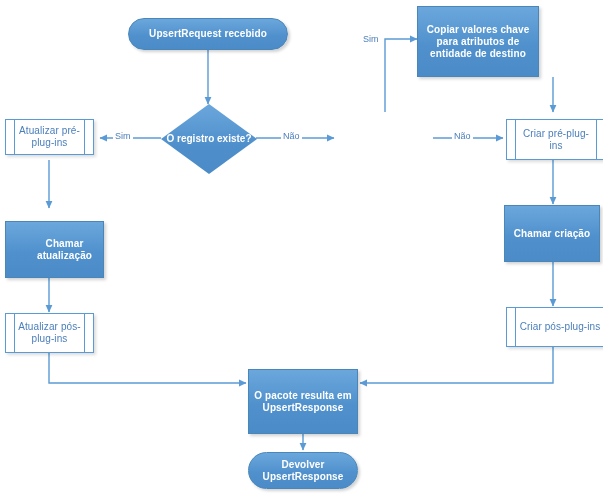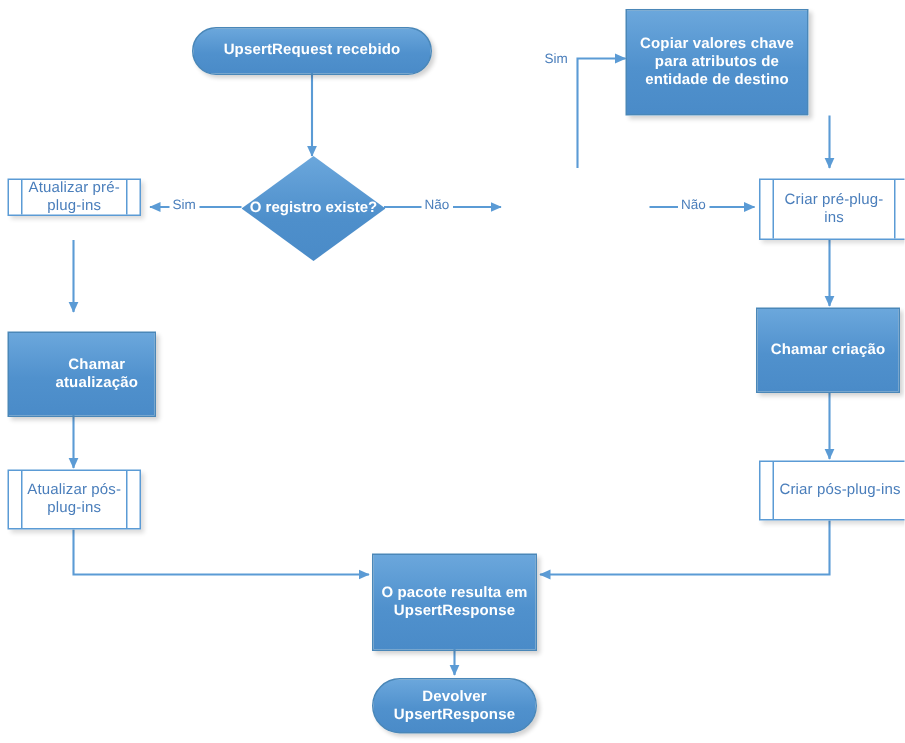--- a/index.html
+++ b/index.html
@@ -160,21 +160,21 @@
   <div class="decision" style="left:161px; top:104px; width:96px; height:70px;">
     <div class="dia"></div>
     <div class="dlbl">O registro existe?</div>
   </div>
 
 
   <div class="node process" style="left:417px; top:6px; width:122px; height:71px;justify-content:flex-end;">
     <span class="lbl">Copiar valores chave para atributos de entidade de destino</span>
   </div>
 
-  <div class="node predef" style="left:5px; top:119px; width:89px; height:25px;justify-content:center;">
+  <div class="node predef" style="left:5px; top:119px; width:89px; height:36px;justify-content:center;">
     <span class="lbl">Atualizar pré-plug-ins</span>
   </div>
 
   <div class="node process" style="left:5px; top:221px; width:99px; height:57px;padding-left:20px;">
     <span class="lbl">Chamar atualização</span>
   </div>
 
   <div class="node predef" style="left:5px; top:313px; width:89px; height:40px;">
     <span class="lbl">Atualizar pós-plug-ins</span>
   </div>

